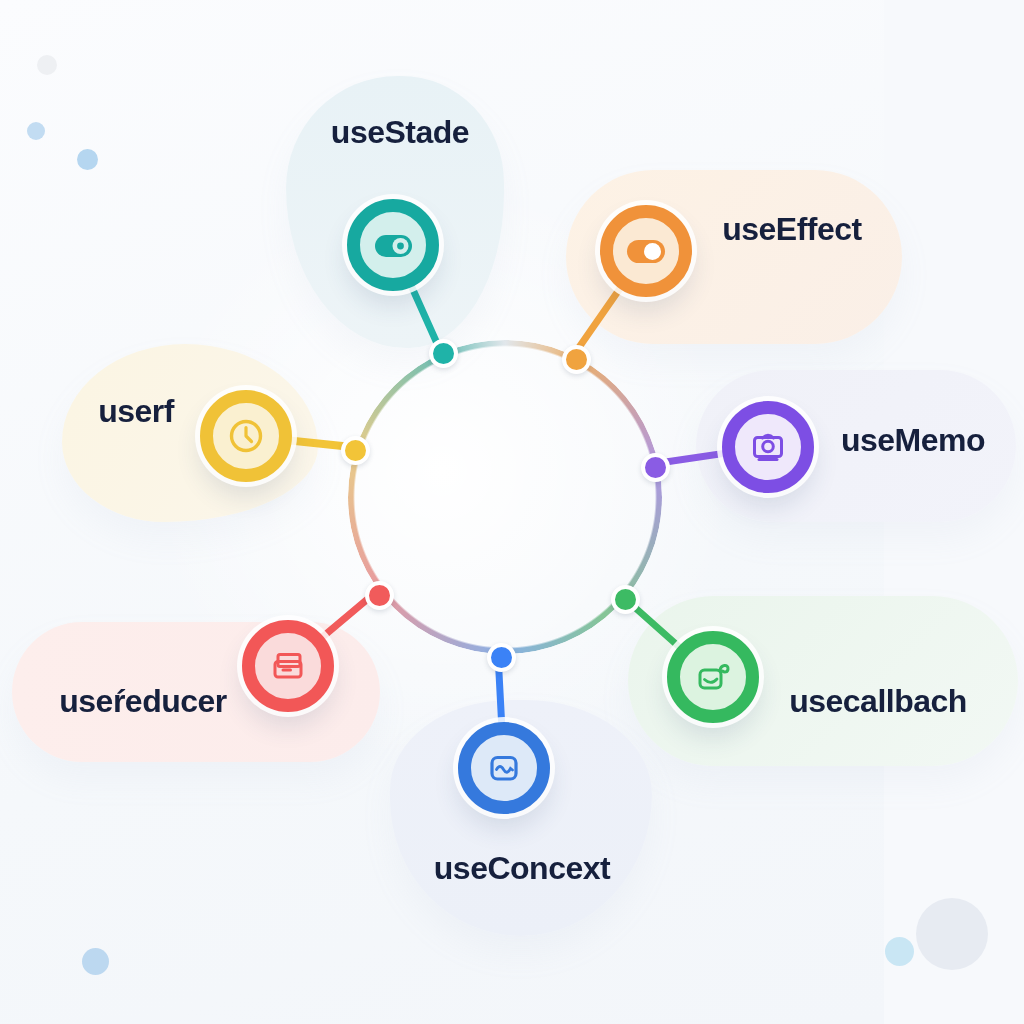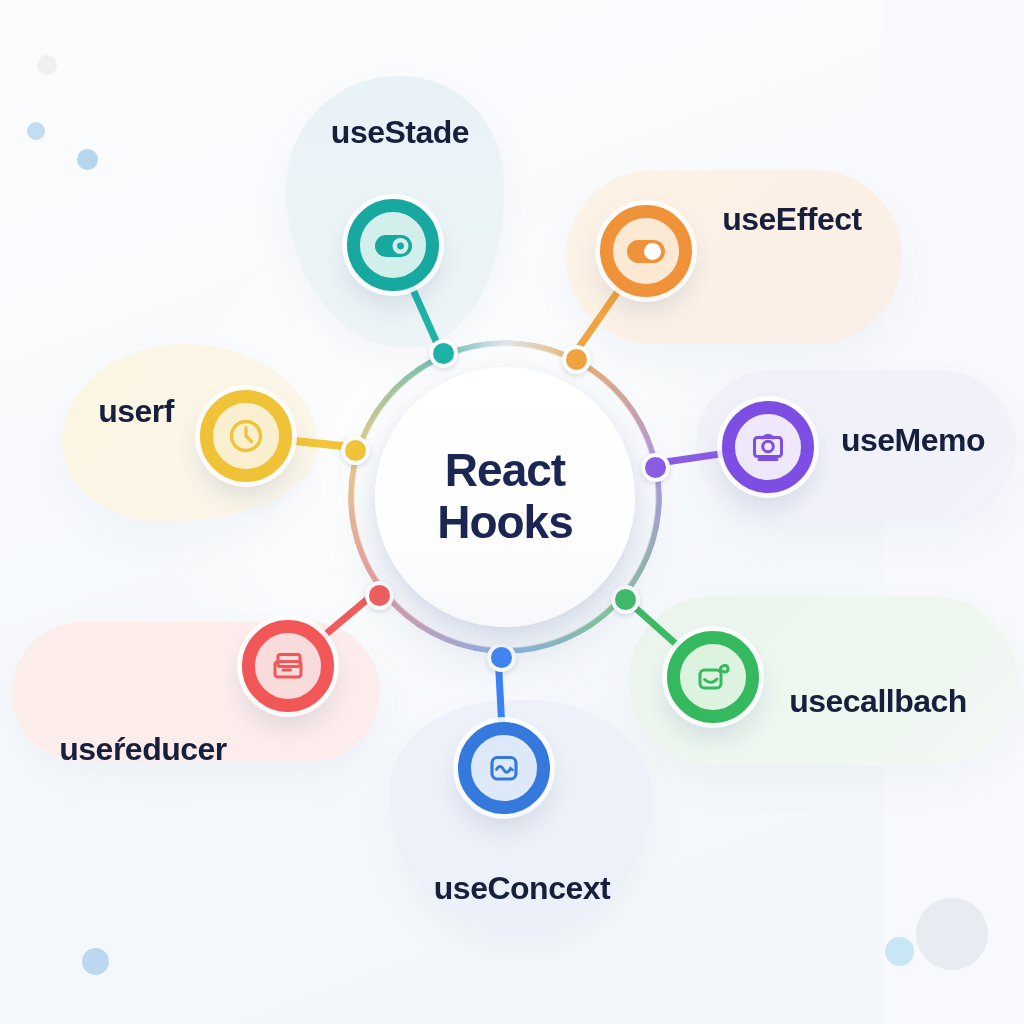--- a/index.html
+++ b/index.html
@@ -69,25 +69,25 @@
   .c-callback{--c:#35b95f;--inner:#dcf3e0;left:667px;top:631px;}
   .c-context{--c:#3579dd;--inner:#dde9f8;left:458px;top:722px;}
   .c-reducer{--c:#f25757;--inner:#fadbdb;left:242px;top:620px;}
   .c-ref{--c:#f0c237;--inner:#faf0d0;left:200px;top:390px;}
   
   .node-label{
     position:absolute;z-index:6;transform:translate(-50%,-50%);
     font-size:32px;font-weight:bold;color:#16203d;letter-spacing:-.5px;white-space:nowrap;
   }
   .l-state{left:400px;top:132px;}
-  .l-effect{left:792px;top:219px;}
+  .l-effect{left:792px;top:229px;}
   .l-memo{left:913px;top:440px;text-align:center;}
   .l-callback{left:878px;top:701px;}
-  .l-context{left:522px;top:868px;margin-top:20px;}
-  .l-reducer{left:143px;top:701px;margin-top:48px;}
+  .l-context{left:522px;top:868px;}
+  .l-reducer{left:143px;top:701px;}
   .l-ref{left:136px;top:411px;}
   
   .center-circle{
     position:absolute;z-index:5;left:375px;top:367px;width:260px;height:260px;
     border-radius:50%;
     background:linear-gradient(180deg,#ffffff 0%,#fdfdfe 70%,#f6f8fb 100%);
     box-shadow:0 26px 52px rgba(130,152,186,.25),0 6px 16px rgba(130,152,186,.12);
     display:flex;flex-direction:column;align-items:center;justify-content:center;
   }
   .center-title{font-size:46px;font-weight:bold;color:#1b2752;
@@ -190,20 +190,14 @@
   </div>
 
   <div class="node-label l-state">useStade</div>
   <div class="node-label l-effect">useEffect</div>
   <div class="node-label l-memo">useMemo</div>
   <div class="node-label l-callback">usecallbach</div>
   <div class="node-label l-context">useConcext</div>
   <div class="node-label l-reducer">useŕeducer</div>
   <div class="node-label l-ref">userf</div>
 
-  <div class="center-circle">
-    <div class="center-title">
-      <div>React</div>
-      <div>Hooks</div>
-    </div>
-  </div>
 
 </div>
 
 </body></html>

